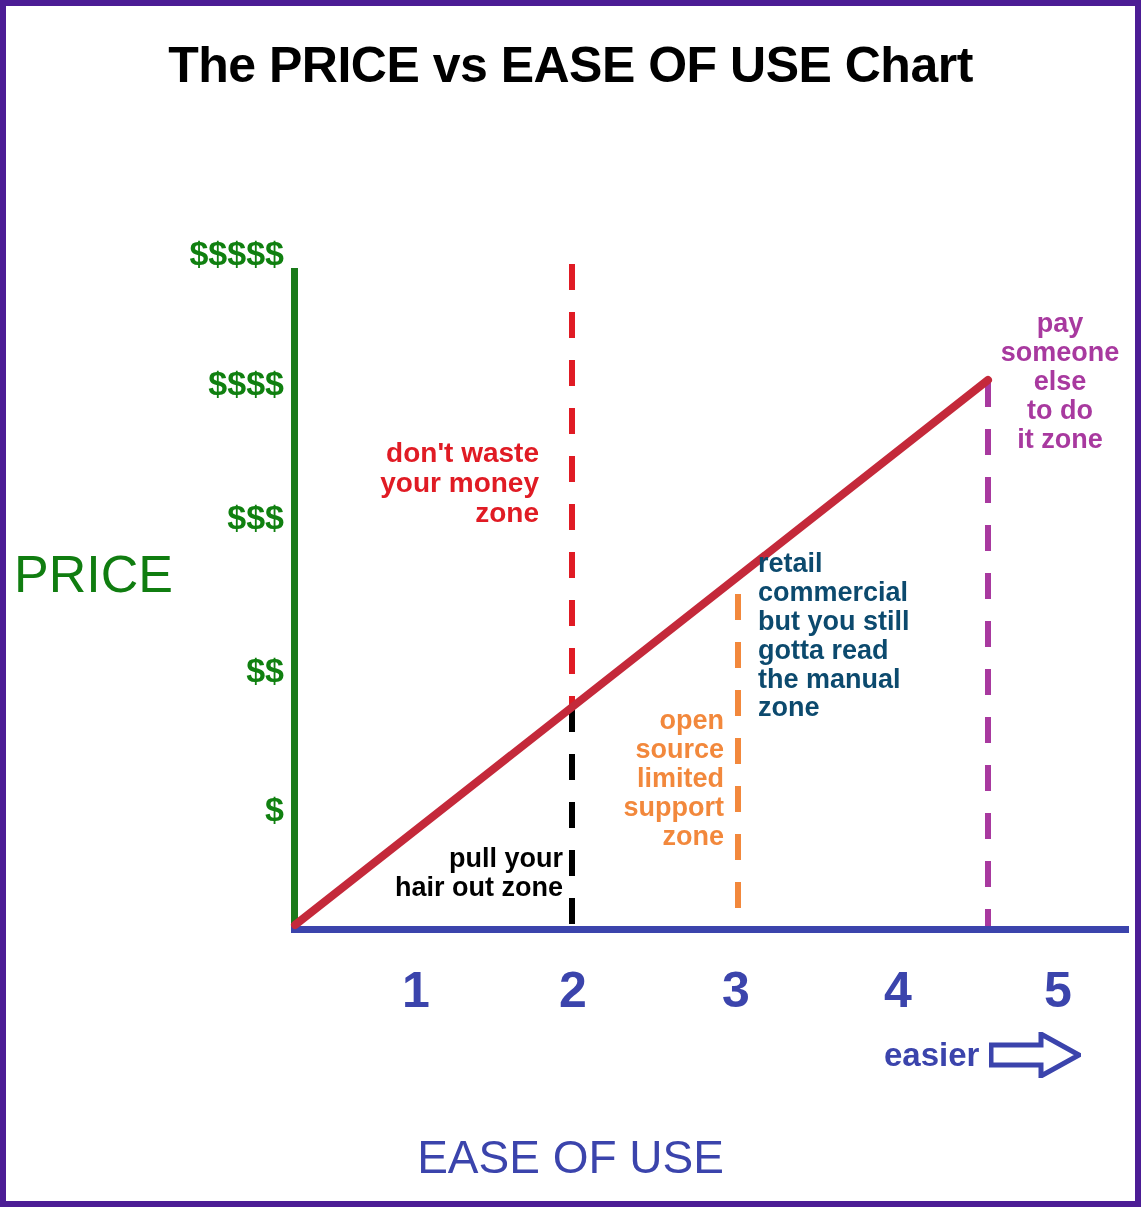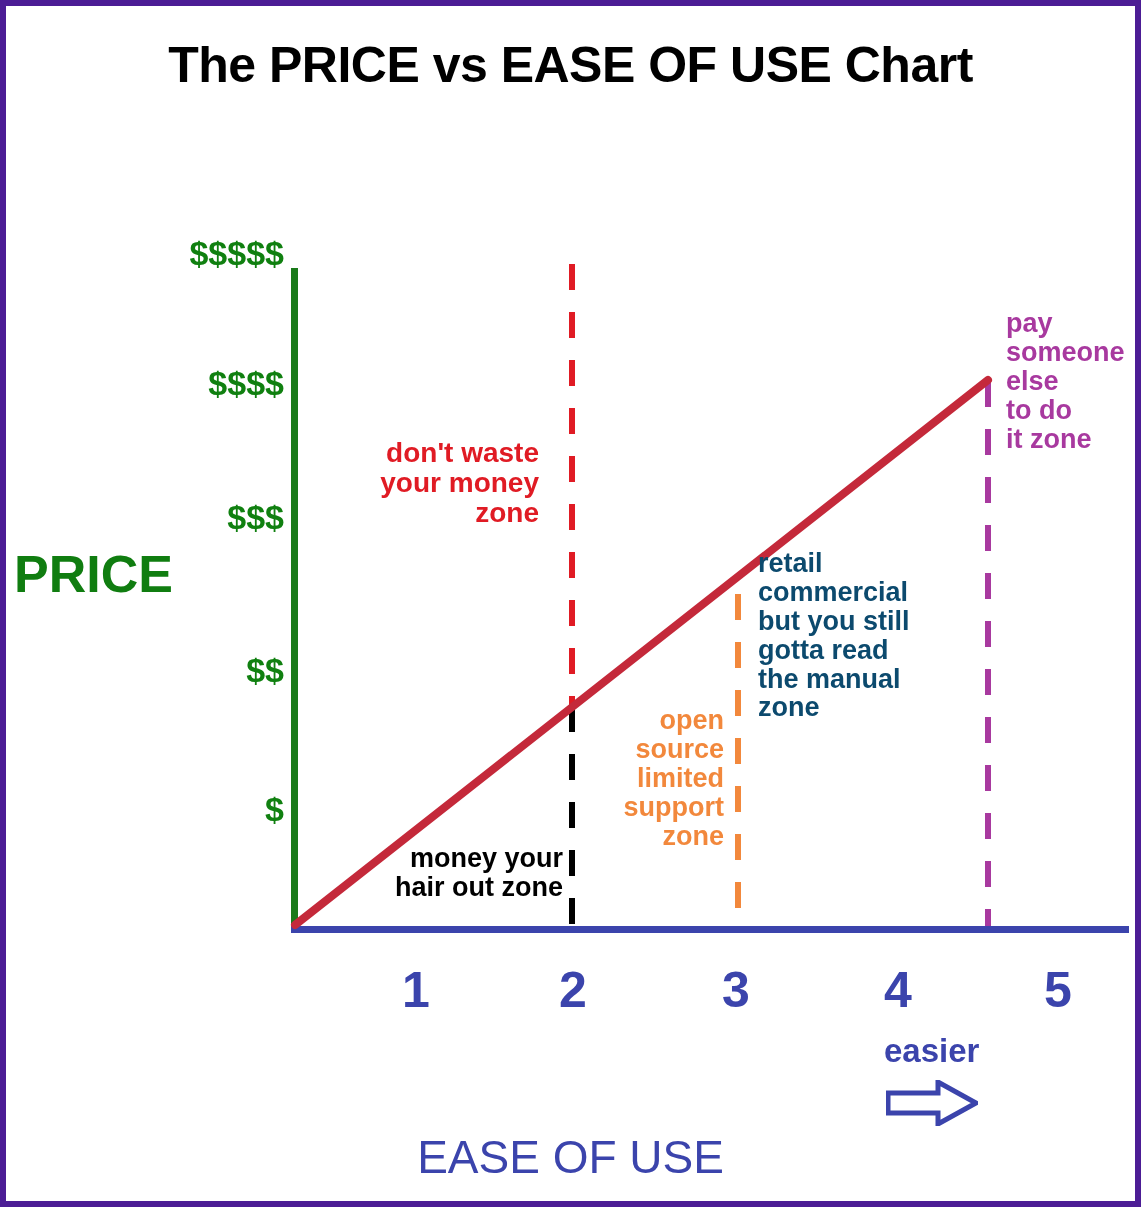--- a/index.html
+++ b/index.html
@@ -60,21 +60,21 @@
   .y-tick-wrap {
     left: 0;
     width: 278px;
   }
 
   
   #y-axis-title {
     left: 8px;
     top: 538px;
     font-size: 52px;
-    font-weight: bold;
+    font-weight: normal;
     color: #107d10;
     font-family: "Liberation Sans", sans-serif;
   }
 
   
   .x-label {
     top: 955px;
     width: 80px;
     text-align: center;
     font-size: 50px;
@@ -94,21 +94,20 @@
     font-family: "Liberation Sans", sans-serif;
   }
 
   
   #easier-group {
     left: 878px;
     top: 1026px;
     display: flex;
     align-items: center;
     gap: 10px;
-    flex-direction: column;
   }
   #easier-text {
     font-size: 33px;
     font-weight: bold;
     color: #3b44ac;
     font-family: "Liberation Sans", sans-serif;
   }
 
   
   #plot-svg {
@@ -149,24 +148,23 @@
   #zone-retail {
     left: 752px; top: 543px;
     width: 220px;
     text-align: left;
     font-size: 27px;
     color: #0c4a6e;
   }
   #zone-pay-someone {
     left: 988px; top: 303px;
     width: 132px;
-    text-align: left;
+    text-align: center;
     font-size: 27px;
     color: #a8399f;
-    margin-left: 12px;
   }
 </style>
 </head>
 <body>
 
 <div id="canvas">
 
   <div class="abs" id="chart-title">The PRICE vs EASE OF USE Chart</div>
 
   <div class="abs" id="y-axis"></div>
@@ -207,21 +205,21 @@
 
     <line x1="982" y1="375" x2="982" y2="920" stroke="#a8399f" stroke-width="6" stroke-dasharray="26 22"></line>
 
     <line x1="289" y1="919" x2="982" y2="374" stroke="#c4293a" stroke-width="8" stroke-linecap="round"></line>
   </svg>
 
   <div class="abs zone-label" id="zone-dont-waste">don't waste
 your money
 zone</div>
 
-  <div class="abs zone-label" id="zone-pull-hair">money your
+  <div class="abs zone-label" id="zone-pull-hair">pull your
 hair out zone</div>
 
   <div class="abs zone-label" id="zone-open-source">open
 source
 limited
 support
 zone</div>
 
   <div class="abs zone-label" id="zone-retail">retail
 commercial

